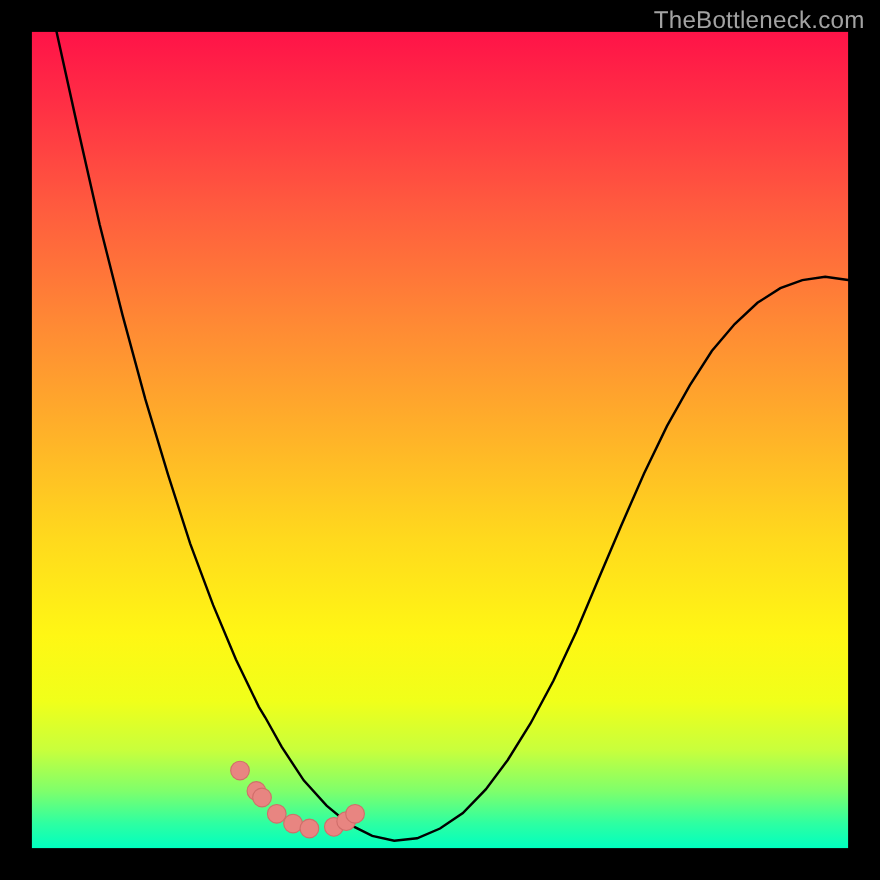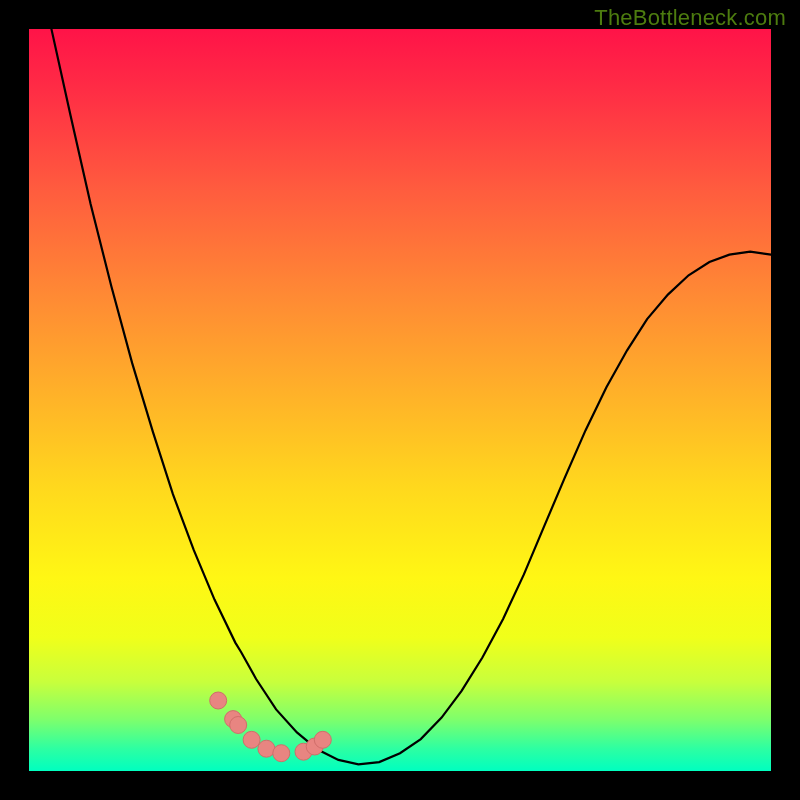--- a/index.html
+++ b/index.html
@@ -43,21 +43,21 @@
     left: 29px;
     top: 29px;
     width: 742px;
     height: 742px;
     overflow: visible;
   }
   .watermark {
     position: absolute;
     top: 5px;
     right: 14px;
-    color: #4d7c0f;
+    color: #a3a3a3;
     font-size: 22px;
     font-weight: 400;
     letter-spacing: 0.2px;
     user-select: none;
   }
 </style>
 </head>
 <body>
 
 <div class="frame">

